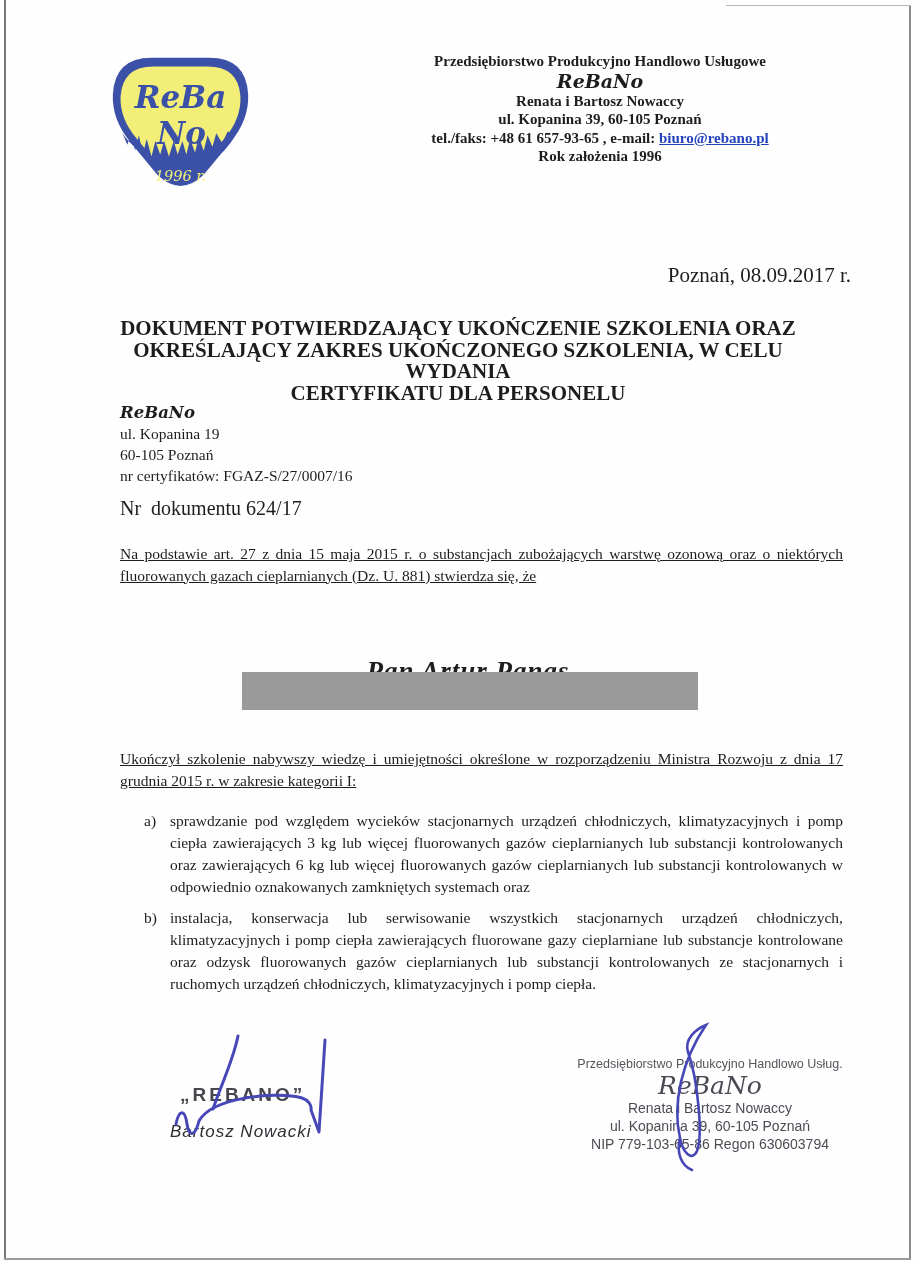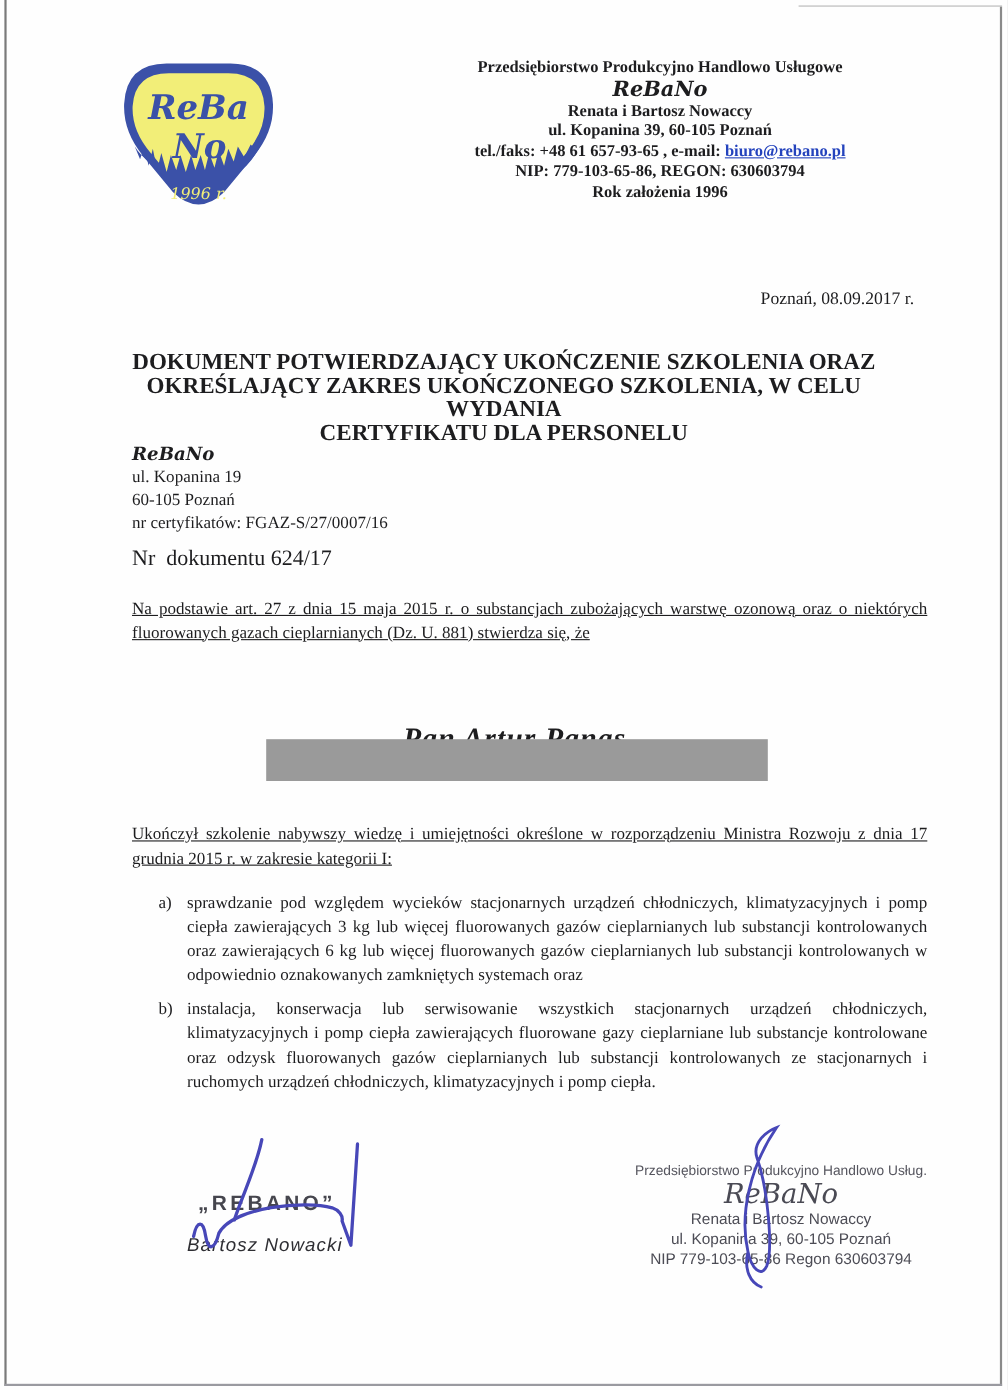--- a/index.html
+++ b/index.html
@@ -19,21 +19,21 @@
   .edge-bottom{left:4px;right:5px;bottom:4px;height:2px;background:#9a9aa0;}
   .edge-top{right:5px;top:5px;width:185px;height:1px;background:#b5b5b5;}
 
   .abs{position:absolute;}
 
   
   .hdr{left:365px;top:52px;width:470px;text-align:center;font-weight:bold;font-size:15px;line-height:18.5px;}
   .hdr .brand{font-size:19px;font-style:italic;line-height:21px;font-family:"DejaVu Serif",serif;}
   .hdr a{color:#2443bd;text-decoration:underline;margin-top:33px;}
 
-  .dateline{right:85px;top:263px;font-size:16px;}
+  .dateline{right:65px;top:263px;font-size:21px;}
 
   .doc-title{left:96px;top:318px;width:724px;text-align:center;font-weight:bold;font-size:21px;line-height:21.5px;}
 
   .issuer{left:120px;top:402px;font-size:15.5px;line-height:21px;}
   .issuer .brand{font-weight:bold;font-style:italic;font-size:16.5px;font-family:"DejaVu Serif",serif;}
 
   .docnum{left:120px;top:497px;font-size:20px;white-space:pre;}
 
   .para{left:120px;width:723px;font-size:15.5px;line-height:21.5px;text-align:justify;text-decoration:underline;}
   .p-legal{top:543px;}
@@ -79,21 +79,20 @@
     <text x="76" y="95" text-anchor="middle" fill="#3b51a8" font-family="DejaVu Serif, serif" font-style="italic" font-weight="bold" font-size="32">No</text>
     <text x="75" y="133" text-anchor="middle" fill="#f2ee78" font-family="DejaVu Serif, serif" font-style="italic" font-size="15">1996 r.</text>
   </svg>
 
   <div class="abs hdr">
     <div>Przedsiębiorstwo Produkcyjno Handlowo Usługowe</div>
     <div class="brand">ReBaNo</div>
     <div>Renata i Bartosz Nowaccy</div>
     <div>ul. Kopanina 39, 60-105 Poznań</div>
     <div><span>tel./faks: +48 61 657-93-65 , e-mail: </span><a href="#">biuro@rebano.pl</a></div>
-    <div>NIP: 779-103-65-86, REGON: 630603794</div>
     <div>Rok założenia 1996</div>
   </div>
 
   <div class="abs dateline">Poznań, 08.09.2017 r.</div>
 
   <div class="abs doc-title">
     <div>DOKUMENT POTWIERDZAJĄCY UKOŃCZENIE SZKOLENIA ORAZ</div>
     <div>OKREŚLAJĄCY ZAKRES UKOŃCZONEGO SZKOLENIA, W CELU WYDANIA</div>
     <div>CERTYFIKATU DLA PERSONELU</div>
   </div>

